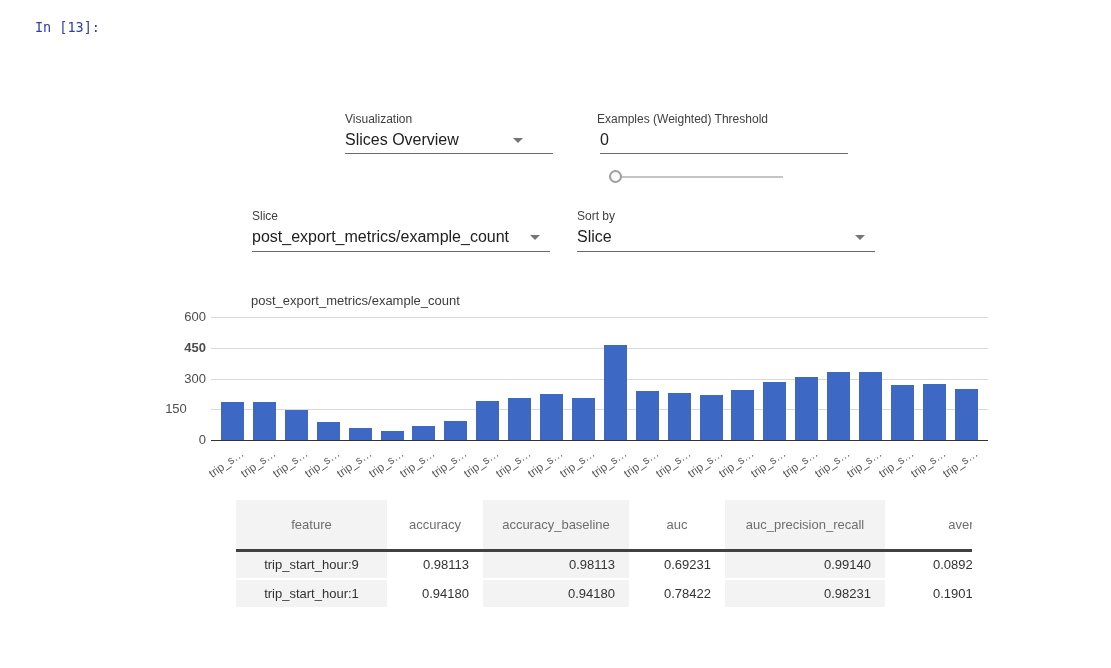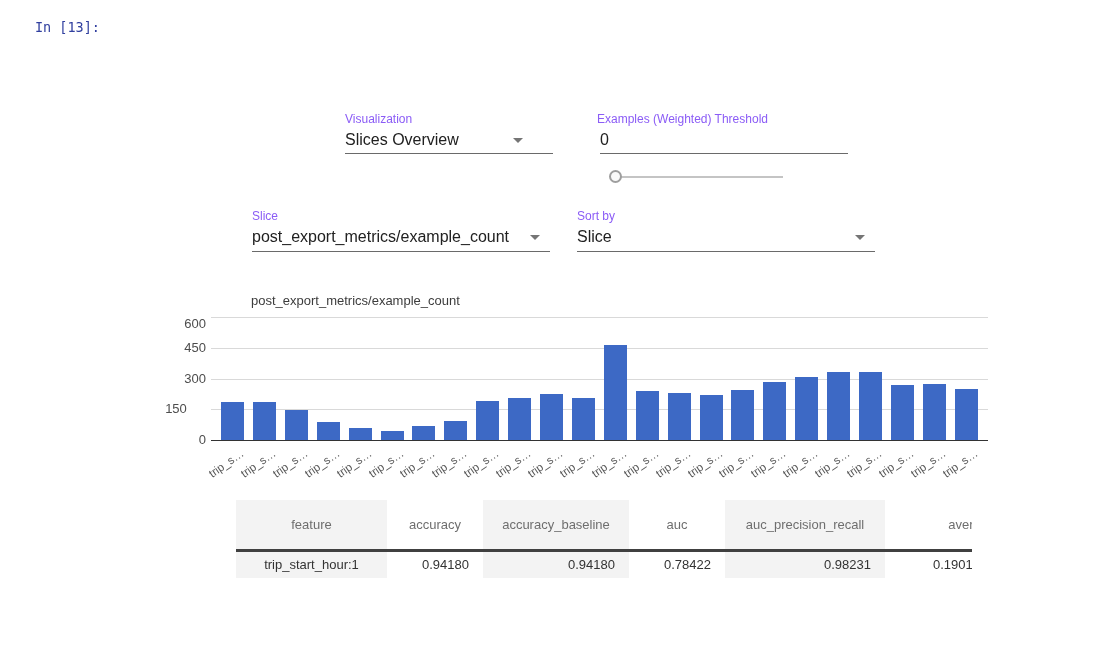--- a/index.html
+++ b/index.html
@@ -22,21 +22,21 @@
     background:#f7f7f7; border:1px solid #cfcfcf; border-radius:2px;
     padding:4px 7px;
     font-family:"DejaVu Sans Mono", monospace;
     font-size:13.5px; line-height:17.5px; color:#000;
     white-space:pre; cursor:text;
   }
   .tok-comment { color:#408080; font-style:italic; }
   .tok-string  { color:#BA2121; }
 
   
-  .ctl-label { position:absolute; font-size:12px; color:#8b5cf6; }
+  .ctl-label { position:absolute; font-size:12px; color:#404040; }
   .ctl-value { position:absolute; font-size:16px; color:#212121; cursor:pointer; }
   .underline { position:absolute; height:1px; background:#6a6a6a; }
   .dd-arrow {
     position:absolute; width:0; height:0;
     border-left:5px solid transparent; border-right:5px solid transparent;
     border-top:5px solid #757575; cursor:pointer;
   }
   .slider-track { position:absolute; height:2px; background:#c4c4c4; cursor:pointer; }
   .slider-handle {
     position:absolute; width:13px; height:13px; border-radius:50%;
@@ -103,23 +103,23 @@
 
   <div class="ctl-label" style="left:577px; top:209px;">Sort by</div>
   <div class="ctl-value" style="left:577px; top:228px;">Slice</div>
   <div class="dd-arrow" style="left:855px; top:235px;"></div>
   <div class="underline" style="left:577px; top:251px; width:298px;"></div>
 
   <div class="legend-swatch"></div>
   <div class="legend-label">post_export_metrics/example_count</div>
   <div id="chart">
       <div class="gridline" style="top: 317px;"></div>
-      <div class="y-tick" style="top: 316px;">600</div>
+      <div class="y-tick" style="top: 309px;">600</div>
       <div class="gridline" style="top: 347.75px;"></div>
-      <div class="y-tick" style="top: 339.75px;">450</div>
+      <div class="y-tick" style="top: 339.75px; font-weight: bold;">450</div>
       <div class="gridline" style="top: 378.5px;"></div>
       <div class="y-tick" style="top: 370.5px;">300</div>
       <div class="gridline" style="top: 409.25px;"></div>
       <div class="y-tick" style="top: 401.25px; text-align: center;">150</div>
       <div class="gridline baseline" style="top: 440px;"></div>
       <div class="y-tick" style="top: 432px;">0</div>
       <div class="bar" style="left: 221px; top: 402px; height: 38px; background: rgb(61, 105, 197);"></div>
       <div class="x-label" style="left: 179px; top: 447px;">trip_s…</div>
       <div class="bar" style="left: 253px; top: 402px; height: 38px; background: rgb(61, 105, 197);"></div>
       <div class="x-label" style="left: 211px; top: 447px;">trip_s…</div>
@@ -184,20 +184,28 @@
             <th class="c-gray">feature</th>
             <th class="c-white">accuracy</th>
             <th class="c-gray">accuracy_baseline</th>
             <th class="c-white">auc</th>
             <th class="c-gray">auc_precision_recall</th>
             <th class="c-white th-last">average_loss</th>
           </tr>
         </thead>
       <tbody id="tbody">
           <tr>
+            <td class="c-gray cell-feature">trip_start_hour:9</td>
+            <td class="c-white cell-num">0.98113</td>
+            <td class="c-gray cell-num">0.98113</td>
+            <td class="c-white cell-num">0.69231</td>
+            <td class="c-gray cell-num">0.99140</td>
+            <td class="c-white cell-last">0.0892</td>
+          </tr>
+          <tr>
             <td class="c-gray cell-feature">trip_start_hour:1</td>
             <td class="c-white cell-num">0.94180</td>
             <td class="c-gray cell-num">0.94180</td>
             <td class="c-white cell-num">0.78422</td>
             <td class="c-gray cell-num">0.98231</td>
             <td class="c-white cell-last">0.1901</td>
           </tr>
         </tbody>
     </table>
   </div>

